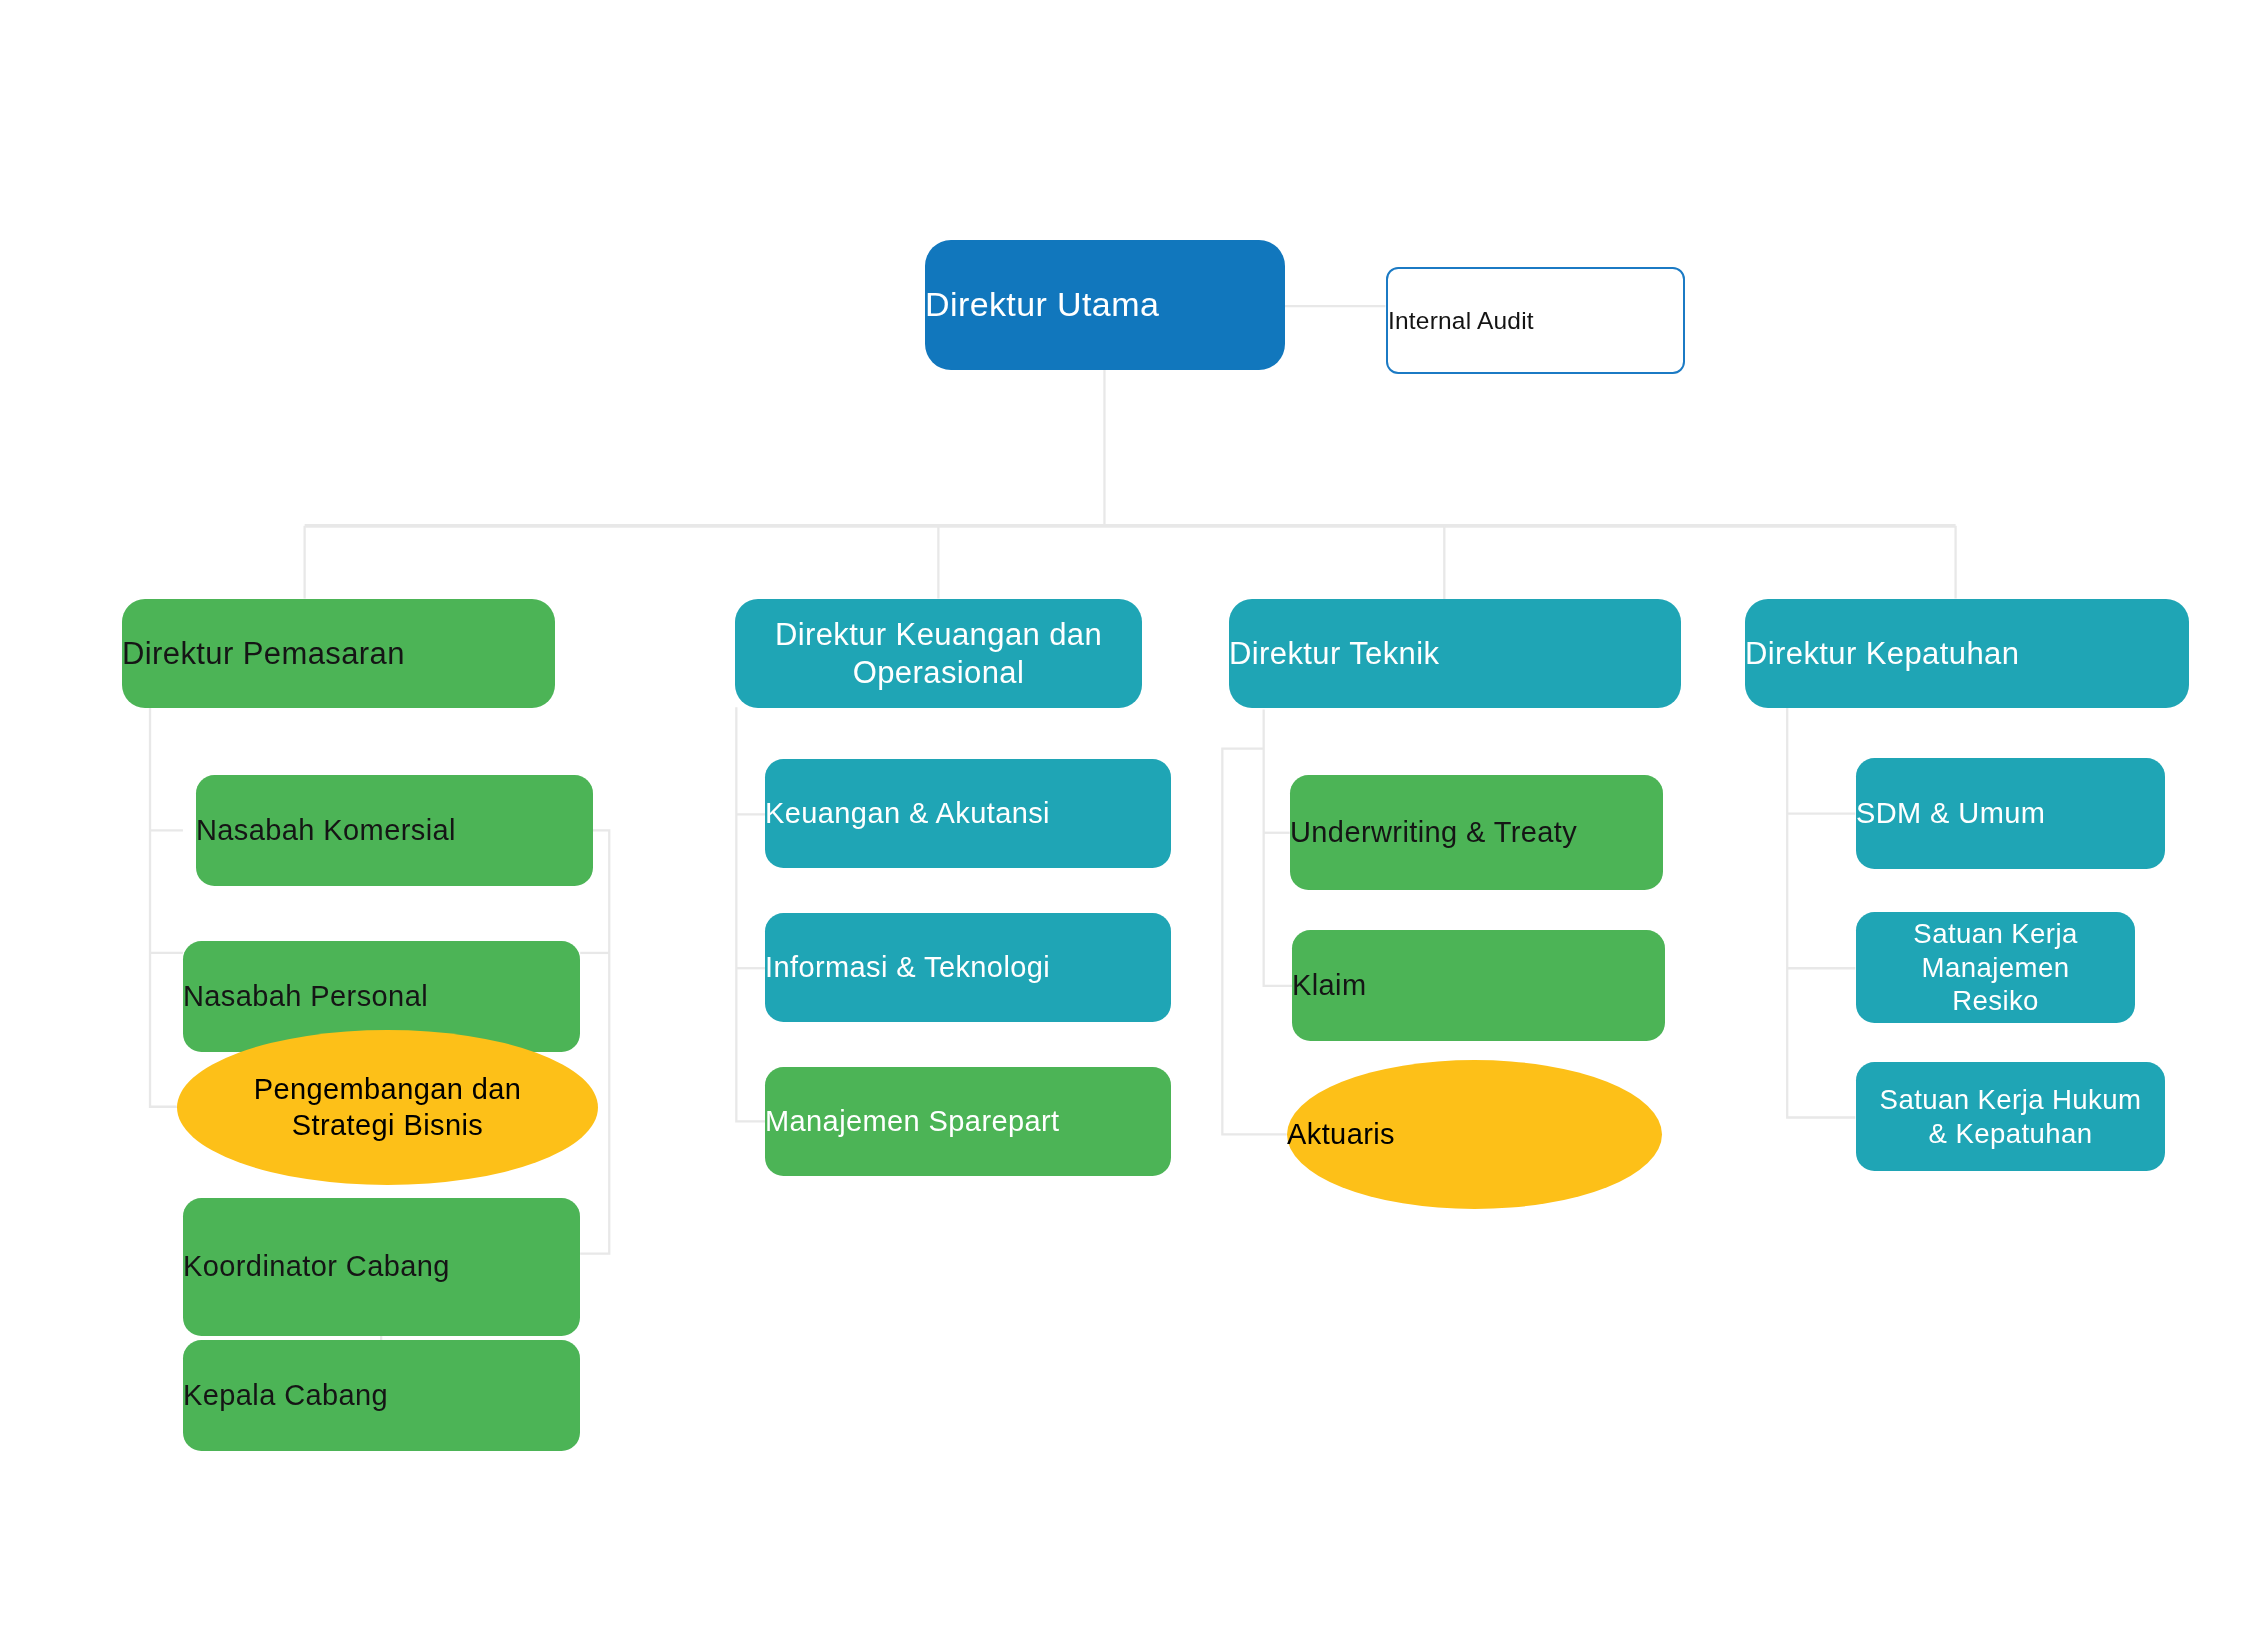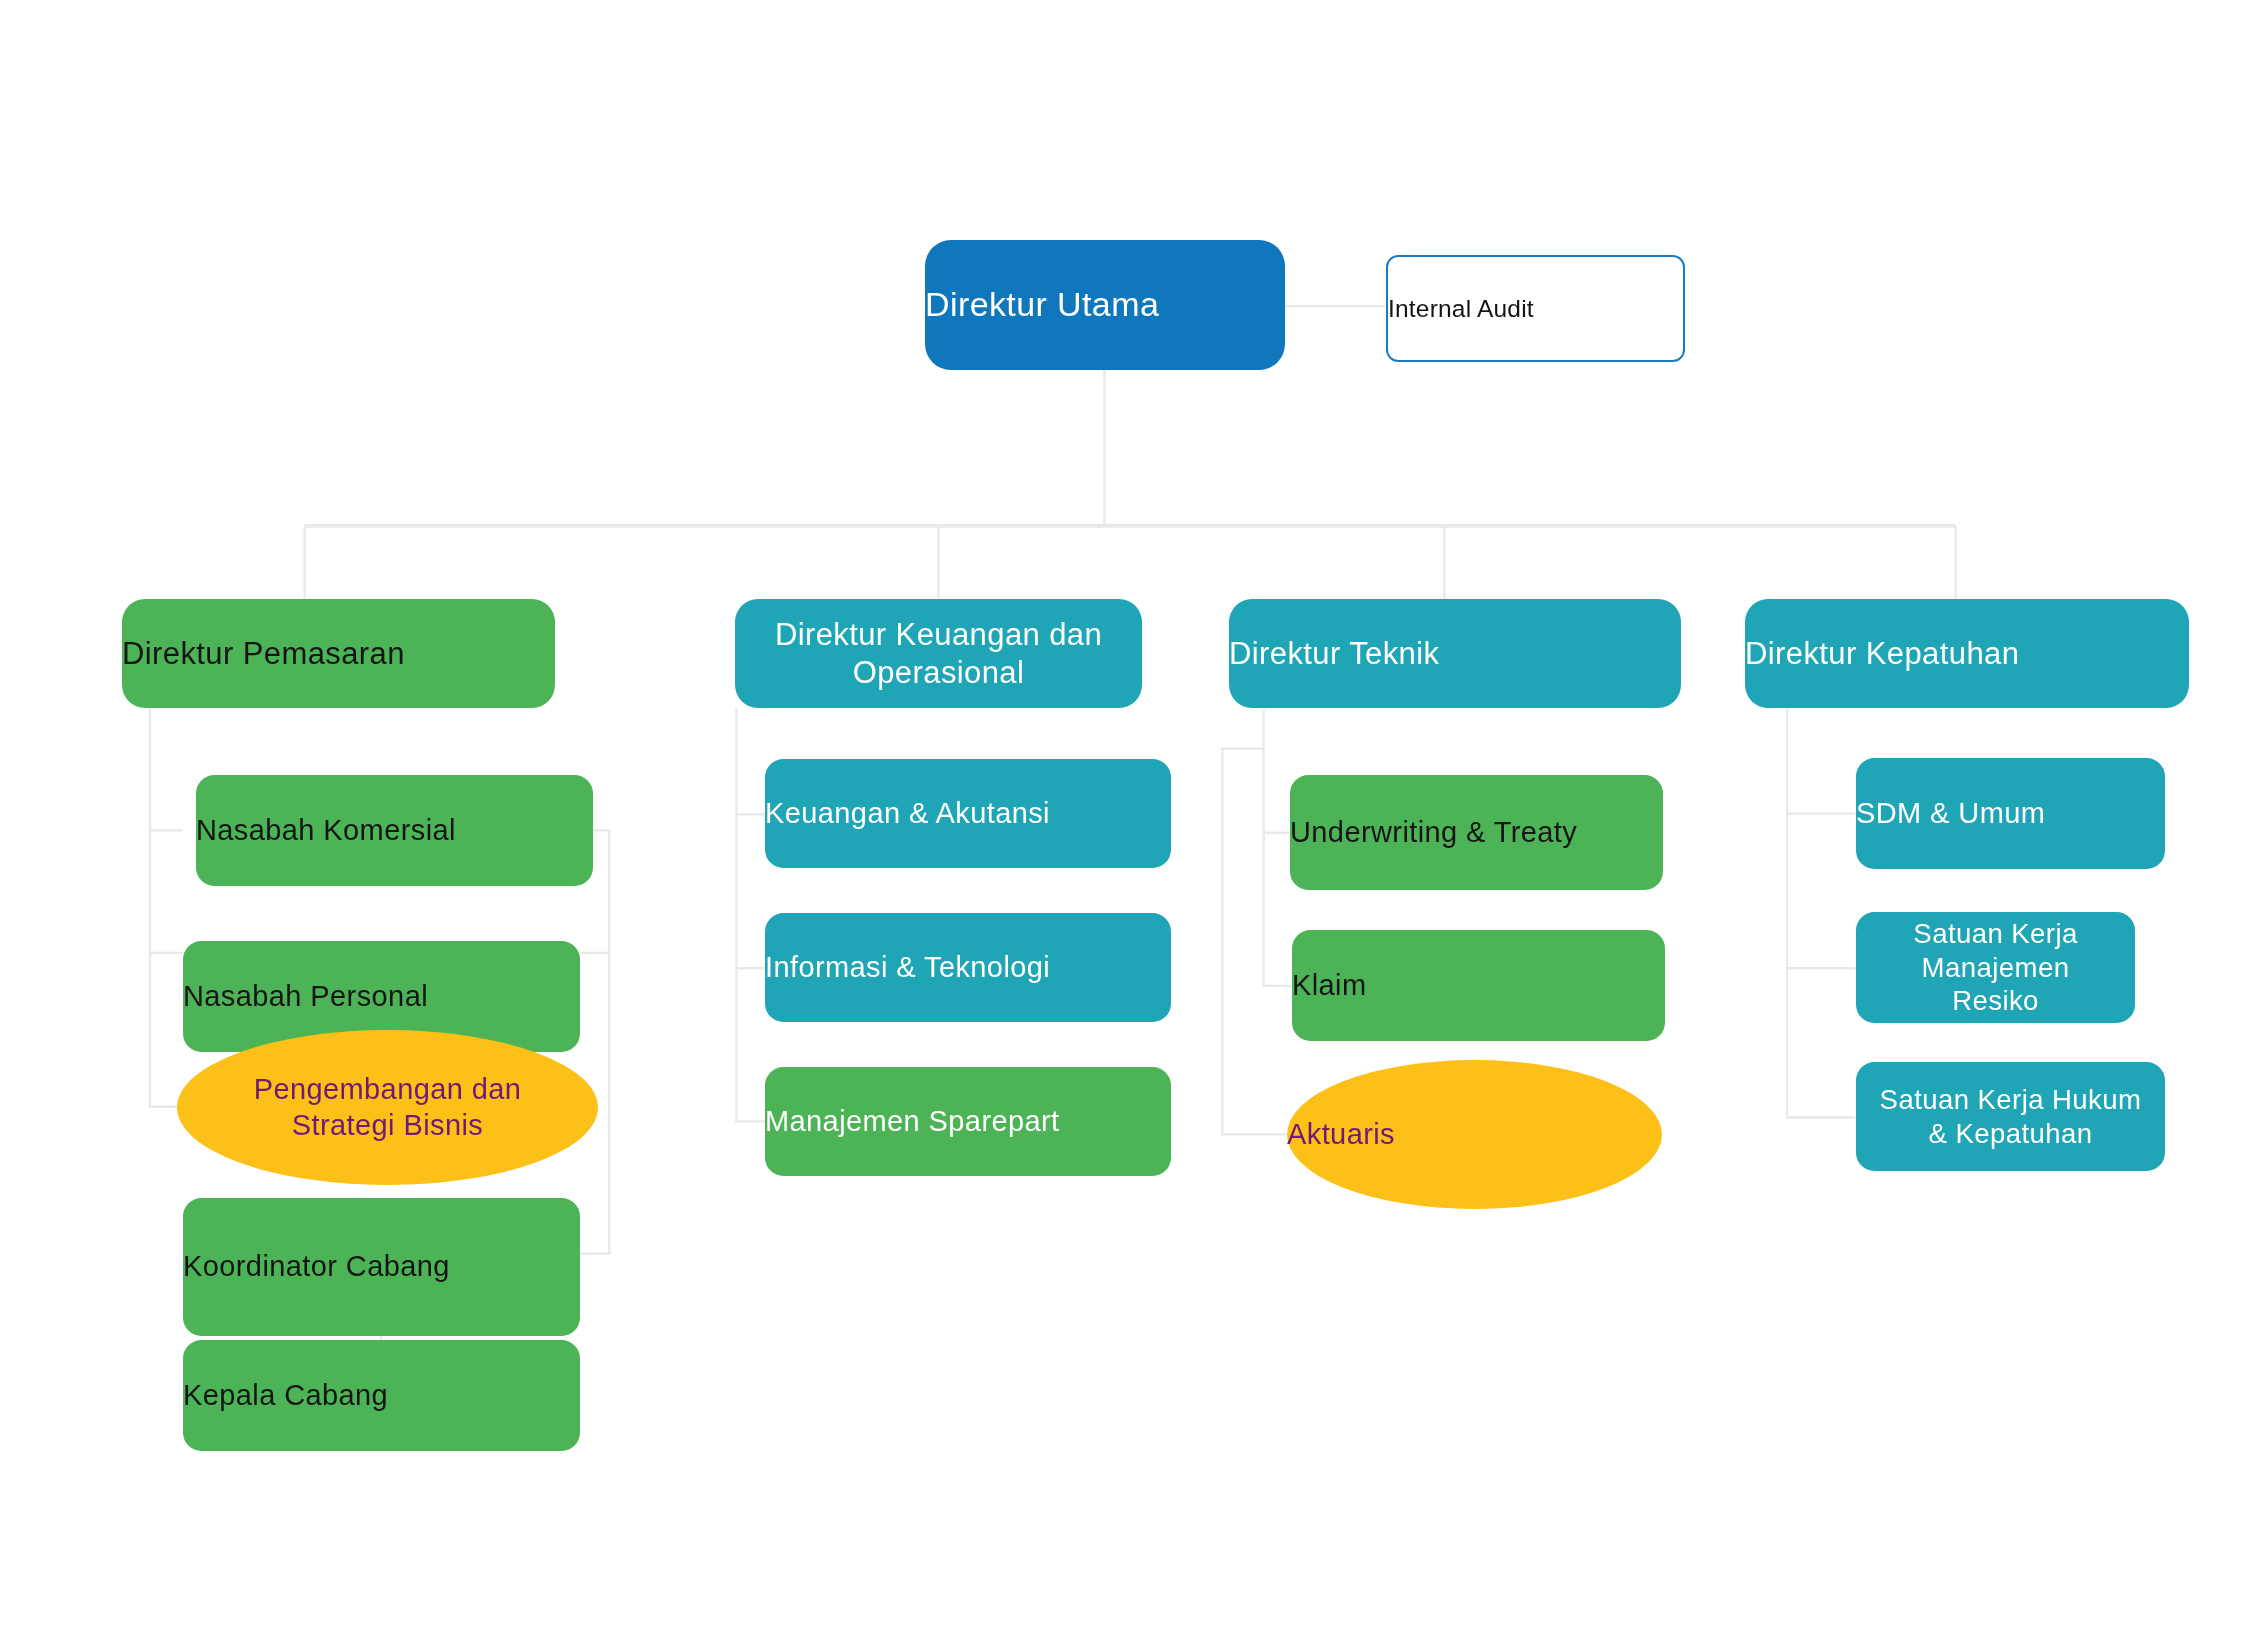--- a/index.html
+++ b/index.html
@@ -19,22 +19,22 @@
     line-height:1.22;
     letter-spacing:0.4px;
   }
   .rect{border-radius:23px;}
   .child{border-radius:18.4px;font-size:29px;}
   .blue{background:#1177BD;color:#ffffff;}
   .teal{background:#1FA5B5;color:#ffffff;}
   .green{background:#4CB456;}
   .green.dark-text{color:#151515;}
   .green.light-text{color:#ffffff;}
-  .yellow{background:#FDC018;color:#701a75;border-radius:50%;}
-  .plain{background:#ffffff;color:#141414;border:2.3px solid #1B7AC4;border-radius:12.2px;}
+  .yellow{background:#FDC018;color:#000000;border-radius:50%;}
+  .plain{background:#ffffff;color:#141414;border:2.3px solid #1B7AC4;border-radius:12.2px;margin-top:12px;}
 
   
   .n-utama{left:925px;top:240px;width:360px;height:130px;font-size:34px;border-radius:26px;}
   .n-audit{left:1386px;top:255px;width:299px;height:107px;font-size:24.5px;letter-spacing:0.2px;}
 
   
   .lvl1{height:109px;font-size:31px;}
   .n-b1{left:122px;top:599px;width:433px;color:#151515;}
   .n-b2{left:735px;top:599px;width:407px;padding:0 37px;}
   .n-b3{left:1229px;top:599px;width:452px;}

